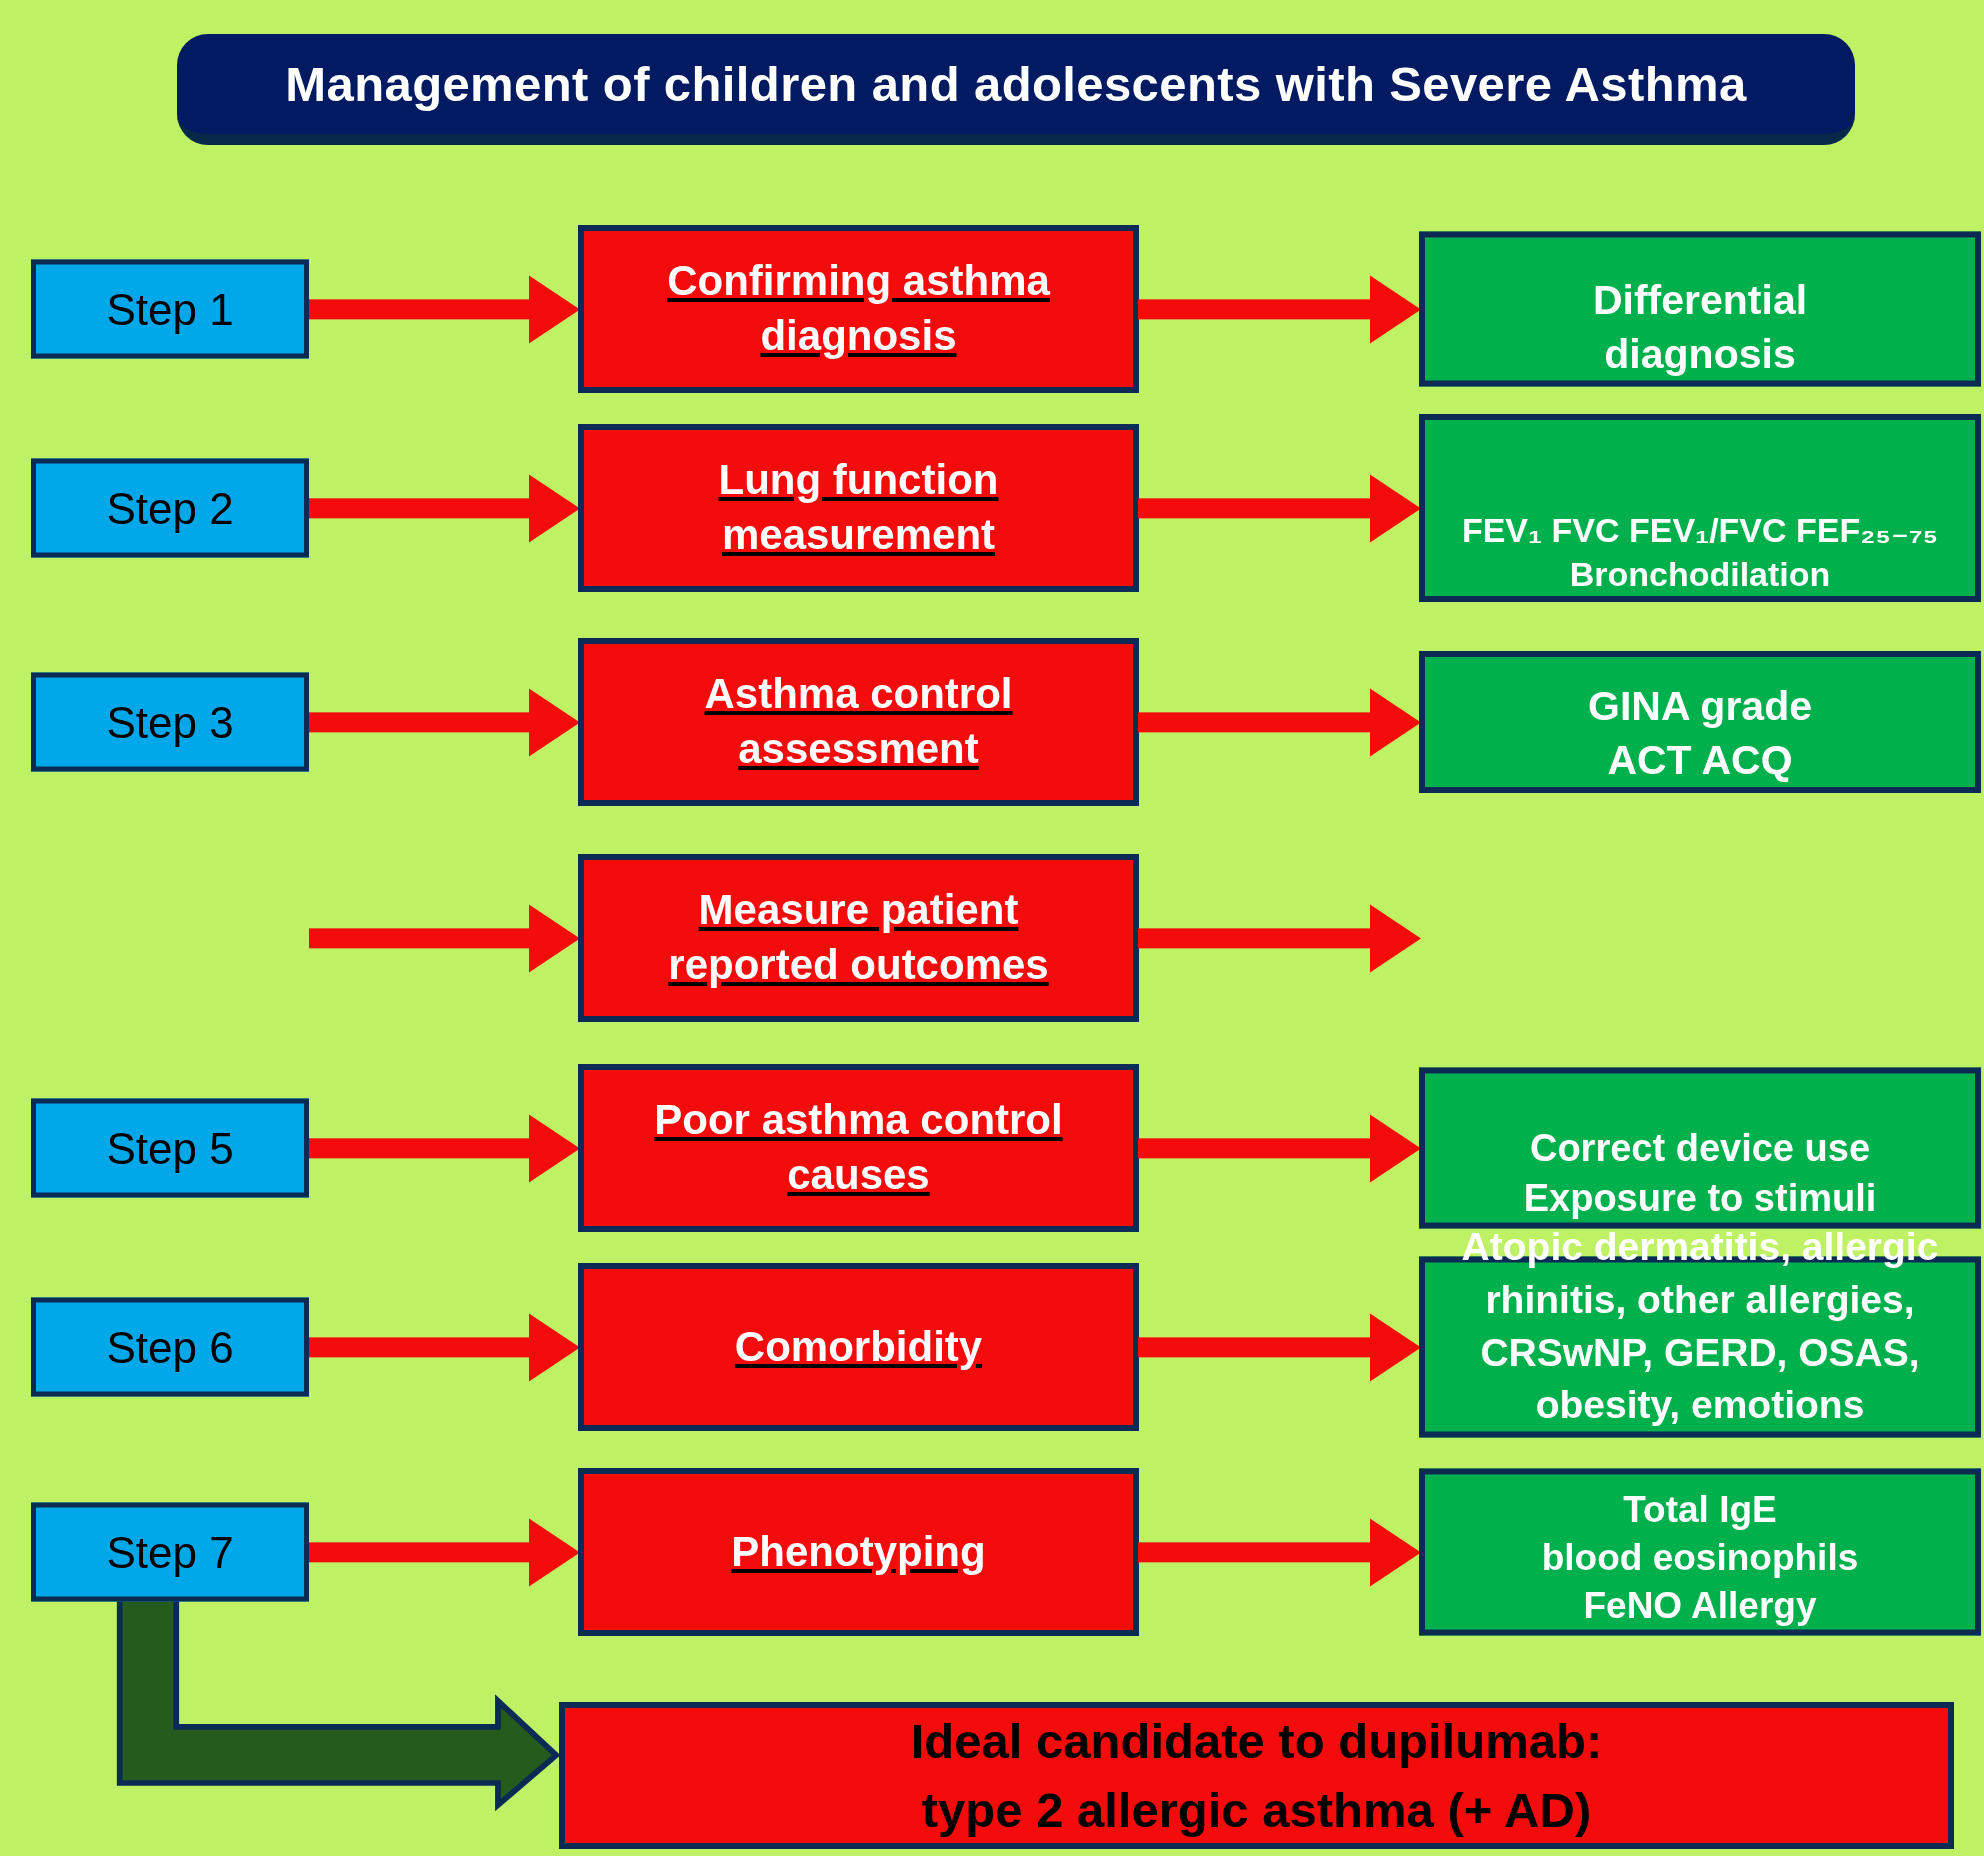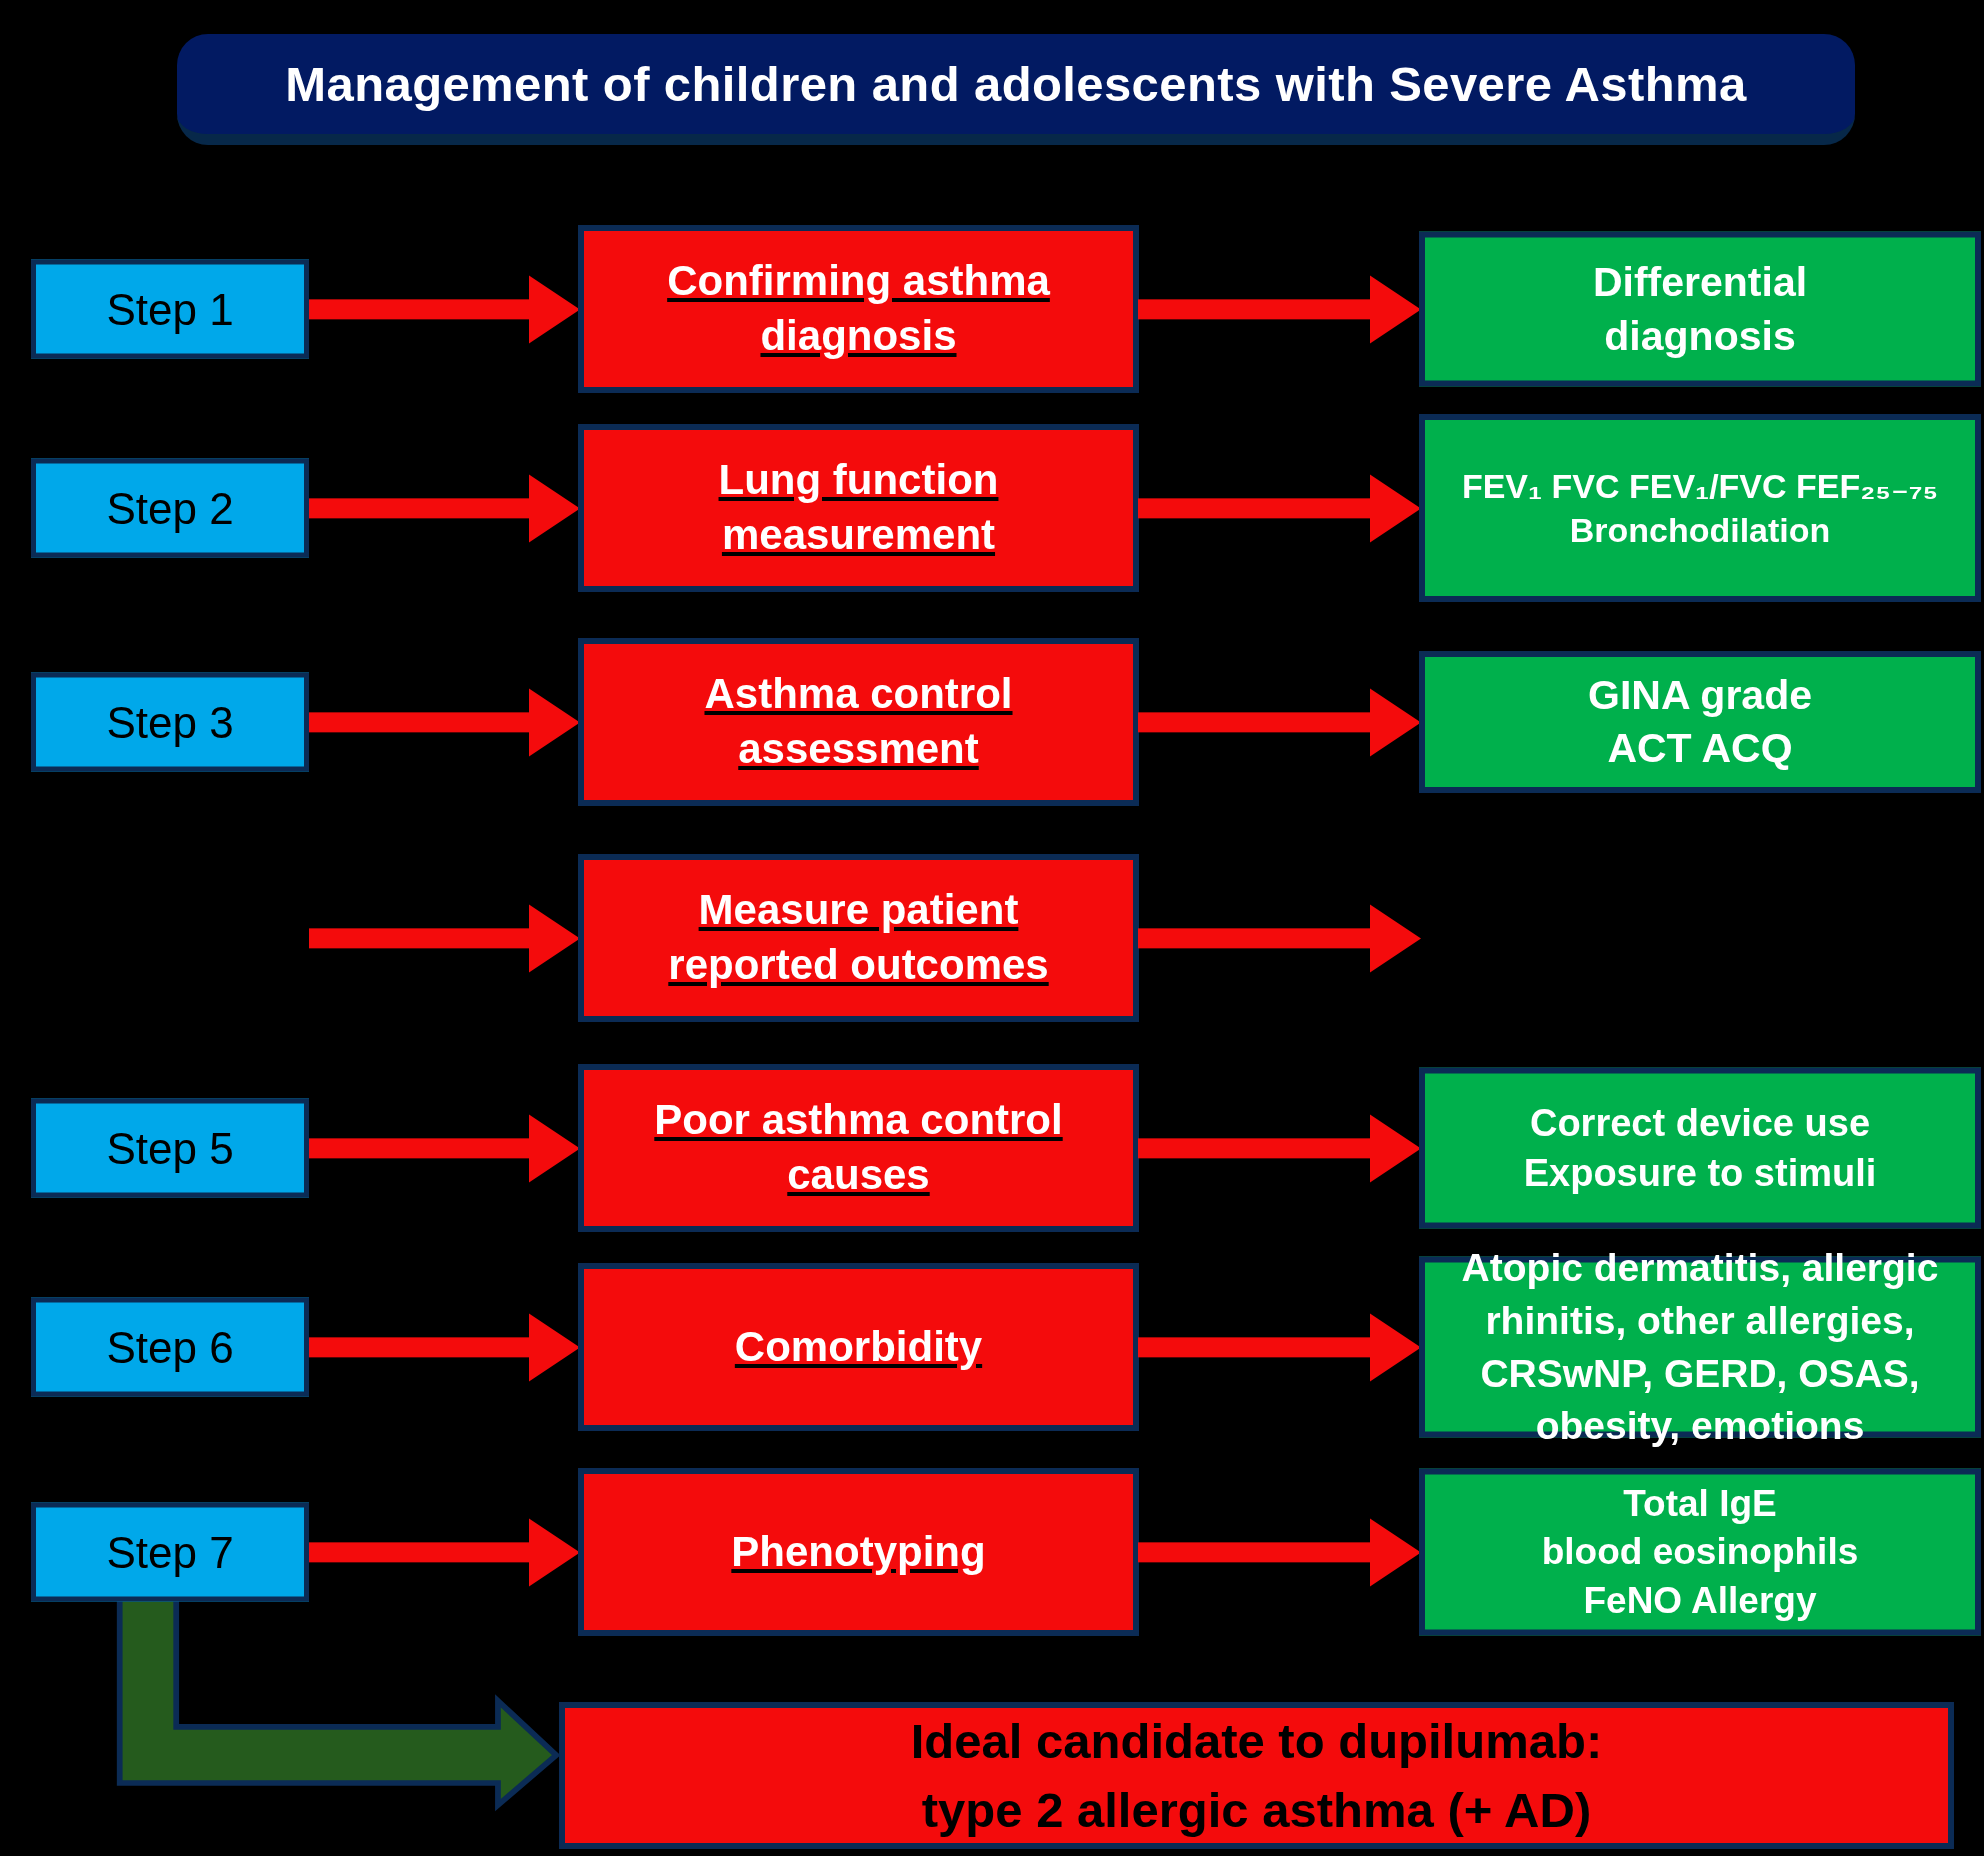--- a/index.html
+++ b/index.html
@@ -1,17 +1,17 @@
 <!DOCTYPE html>
 <html style="font-size:7px"><head>
 <meta charset="utf-8">
 <style>
   html,body{margin:0;padding:0;background:#ffffff;}
   .canvas{
-    position:relative;width:1985px;height:1856px;background:#000000;
+    position:relative;width:1985px;height:1856px;background:#bef264;
     font-family:"Liberation Sans","DejaVu Sans",sans-serif;overflow:hidden;
   }
   
   .banner{
     position:absolute;left:177px;top:34px;width:1678px;height:111px;
     background:#021a62;border-radius:31px;
     border-bottom:11.5px solid #072849;box-sizing:border-box;
     display:flex;align-items:center;justify-content:center;
   }
   .banner span{color:#ffffff;font-weight:bold;font-size:49px;letter-spacing:0.4px;}
@@ -35,21 +35,21 @@
     display:flex;align-items:center;justify-content:center;text-align:center;text-decoration:underline;
   }
   .actionbox span{
     color:#ffffff;font-weight:bold;font-size:42px;line-height:1.3;white-space:pre-line;
   }
 
   .resultbox{
     position:absolute;left:1419px;top:50%;transform:translateY(-50%);
     width:562px;height:168px;background:#00b04c;
     border:6.2px solid #0b2b55;box-sizing:border-box;
-    display:flex;align-items:center;justify-content:center;text-align:center;
+    display:flex;align-items:flex-end;justify-content:center;text-align:center;
     padding:0 8.8px;
   }
   .resultbox span{
     color:#ffffff;font-weight:bold;font-size:41px;line-height:1.3;white-space:pre-line;
   }
   .r1 .resultbox{height:155px}
   .r2 .resultbox{height:188px}.r2 .resultbox span{font-size:34px}
   .r3 .resultbox{height:142px}
   .r4 .resultbox{height:163px}
   .r5 .resultbox{height:161px}.r5 .resultbox span{font-size:38px}

